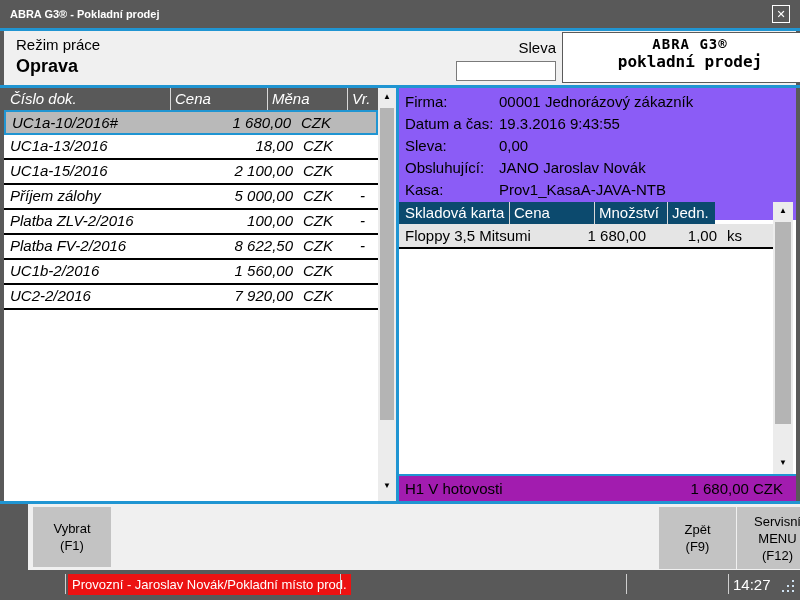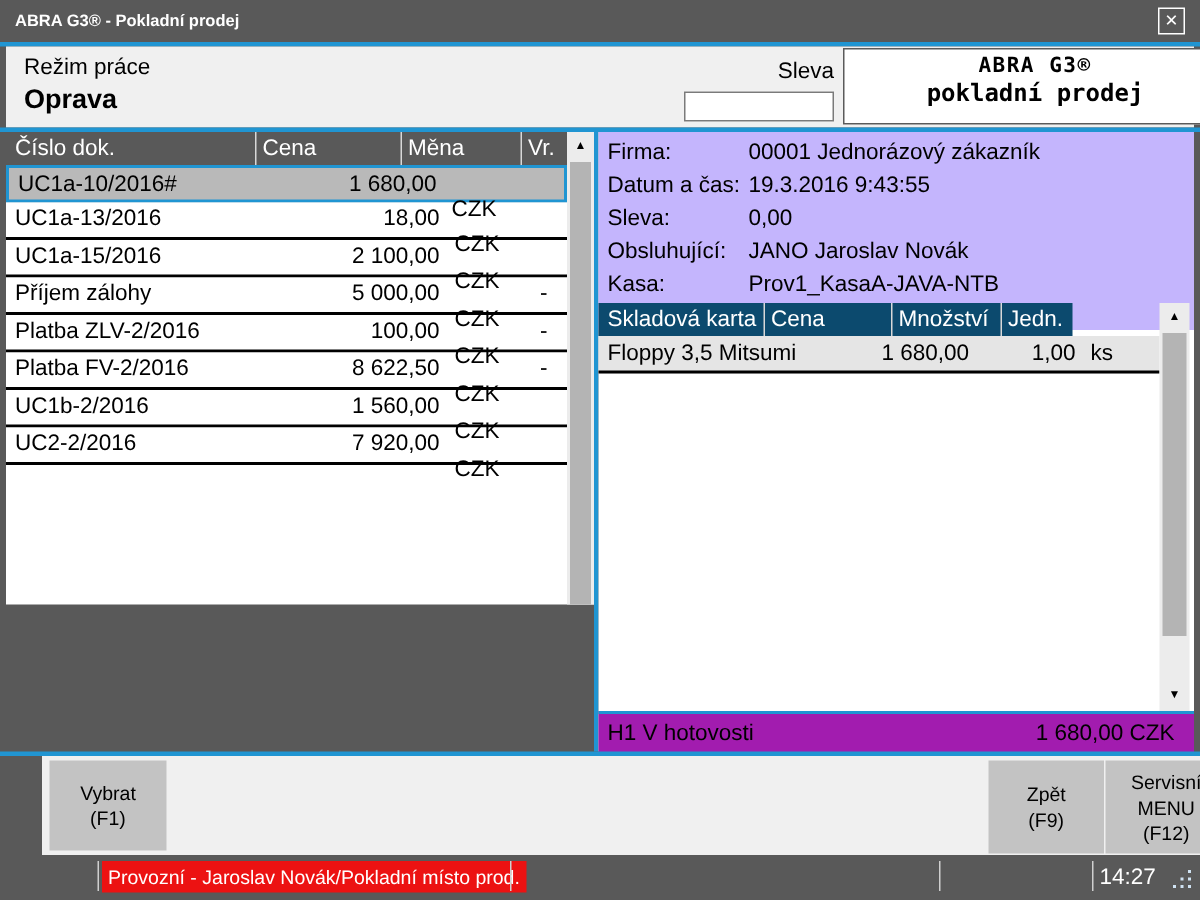--- a/index.html
+++ b/index.html
@@ -17,48 +17,48 @@
   .toppanel { position:absolute; left:4px; top:31px; width:792px; height:54px; background:#f0f0f0; }
   .mode-label { position:absolute; left:12px; top:5px; font-size:15px; }
   .mode-value { position:absolute; left:12px; top:25px; font-size:18px; font-weight:bold; }
   .sleva-label { position:absolute; left:456px; top:8px; width:96px; text-align:right; font-size:15px; }
   .sleva-input { position:absolute; left:452px; top:30px; width:100px; height:20px; background:#fff; border:1px solid #7a7a7a; font-size:14px; padding:0 3px; }
   .logo-box { position:absolute; left:558px; top:1px; width:256px; height:51px; background:#fff; border:1px solid #5a5a5a; text-align:center; font-family:"DejaVu Sans Mono", monospace; }
   .logo-line1 { margin-top:3px; font-size:14px; font-weight:bold; letter-spacing:1px; }
   .logo-line2 { font-size:16px; font-weight:bold; }
 
   
-  .doctable { position:absolute; left:4px; top:88px; width:392px; height:315px; background:#fff; overflow:hidden; }
+  .doctable { position:absolute; left:4px; top:88px; width:392px; height:413px; background:#fff; overflow:hidden;font-style:italic; }
   .dt-header { display:flex; width:calc(100% - 18px); height:22px; background:#595959; color:#fff; font-size:15px; line-height:22px; }
   .h-doc { flex:1; padding-left:6px; }
   .h-cena { width:97px; border-left:1px solid #d8d8d8; padding-left:4px; }
   .h-mena { width:49px; border-left:1px solid #d8d8d8; padding-left:4px; }
   .h-vr { width:31px; border-left:1px solid #d8d8d8; padding-left:4px;margin-left:31px; }
   .dt-row { display:flex; width:calc(100% - 18px); height:25px; line-height:22px; font-size:15px; background:#fff; border-bottom:2px solid #000; }
   .dt-row.selected { background:#b9b9b9; border:2px solid #2095d2; }
   .c-doc { flex:1; padding-left:6px; white-space:nowrap; overflow:hidden; }
   .c-cena { width:97px; text-align:right; padding-right:5px; }
-  .c-mena { width:49px; padding-left:5px;margin-top:17px; }
+  .c-mena { width:49px; padding-left:5px; }
   .c-vr { width:31px; text-align:center; }
 
   
   .vscroll { position:absolute; top:0; width:18px; background:#ececec; }
   .vscroll .arr { position:absolute; left:0; width:100%; text-align:center; font-size:8px; color:#000; line-height:14px; }
   .vscroll .thumb { position:absolute; left:2px; width:14px; background:#b4b4b4; }
   .dt-scroll { right:0; height:413px; }
   .dt-scroll .thumb { top:20px; height:312px; }
   .dt-scroll .arr.up { top:2px; }
   .dt-scroll .arr.down { bottom:8px; }
 
   
   .vdivider { position:absolute; left:396px; top:88px; width:3px; height:413px; background:#2095d2; }
 
   
   .rightpanel { position:absolute; left:399px; top:88px; width:397px; height:413px; background:#fff; }
-  .info { position:absolute; left:0; top:0; width:100%; height:132px; background:#c4b5fd; padding-top:3px; }
+  .info { position:absolute; left:0; top:0; width:100%; height:132px; background:#8b5cf6; padding-top:3px; }
   .info-row { display:flex; height:22px; line-height:22px; font-size:15px; }
   .i-label { width:100px; padding-left:6px; }
   .i-value { flex:1; }
   .it-header { position:absolute; left:0; top:114px; display:flex; width:316px; height:22px; background:#0c4a6e; color:#fff; font-size:15px; line-height:22px; }
   .h-skarta { flex:1; padding-left:6px; }
   .h-icena { width:85px; border-left:1px solid #d8d8d8; padding-left:4px; }
   .h-mnoz { width:73px; border-left:1px solid #d8d8d8; padding-left:4px; }
   .h-jedn { width:48px; border-left:1px solid #d8d8d8; padding-left:4px; }
   .it-rows { position:absolute; left:0; top:136px; width:374px; }
   .it-row { display:flex; width:100%; height:25px; line-height:22px; font-size:15px; border-bottom:2px solid #000; }

